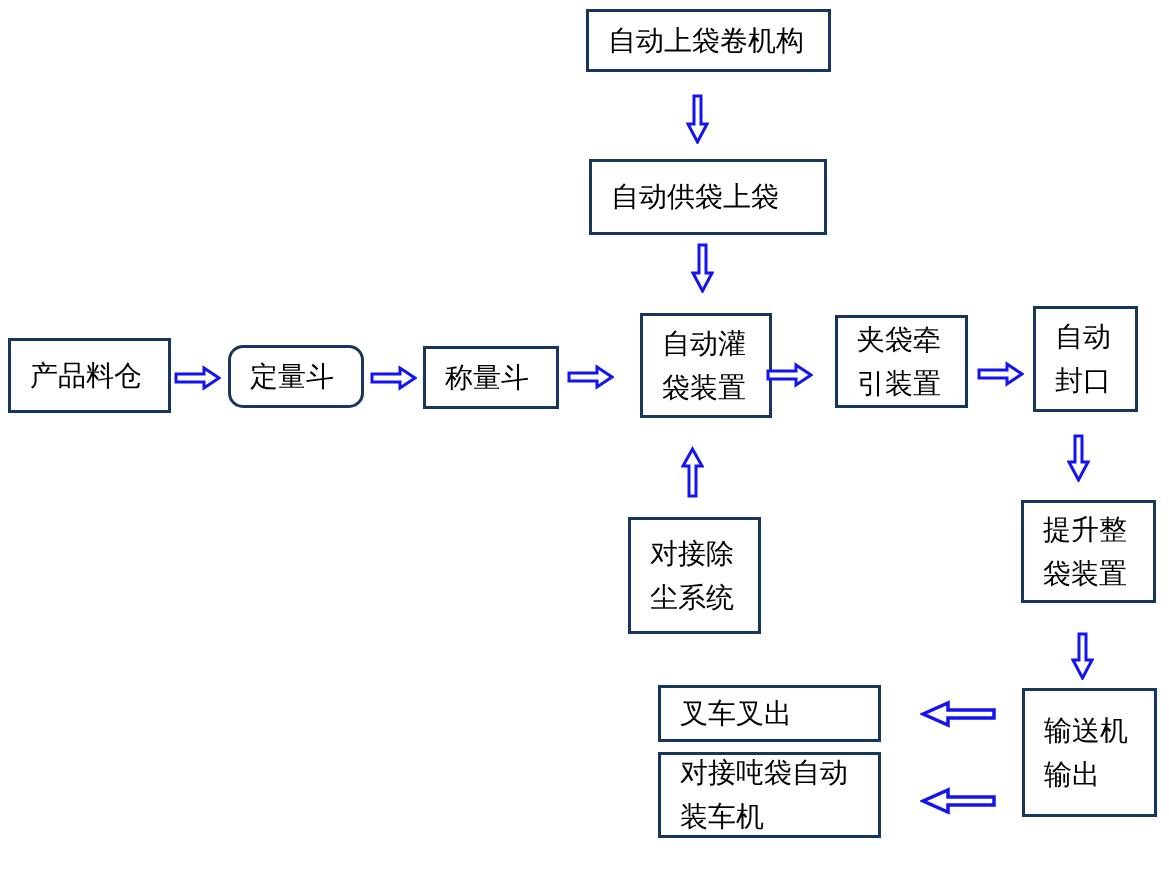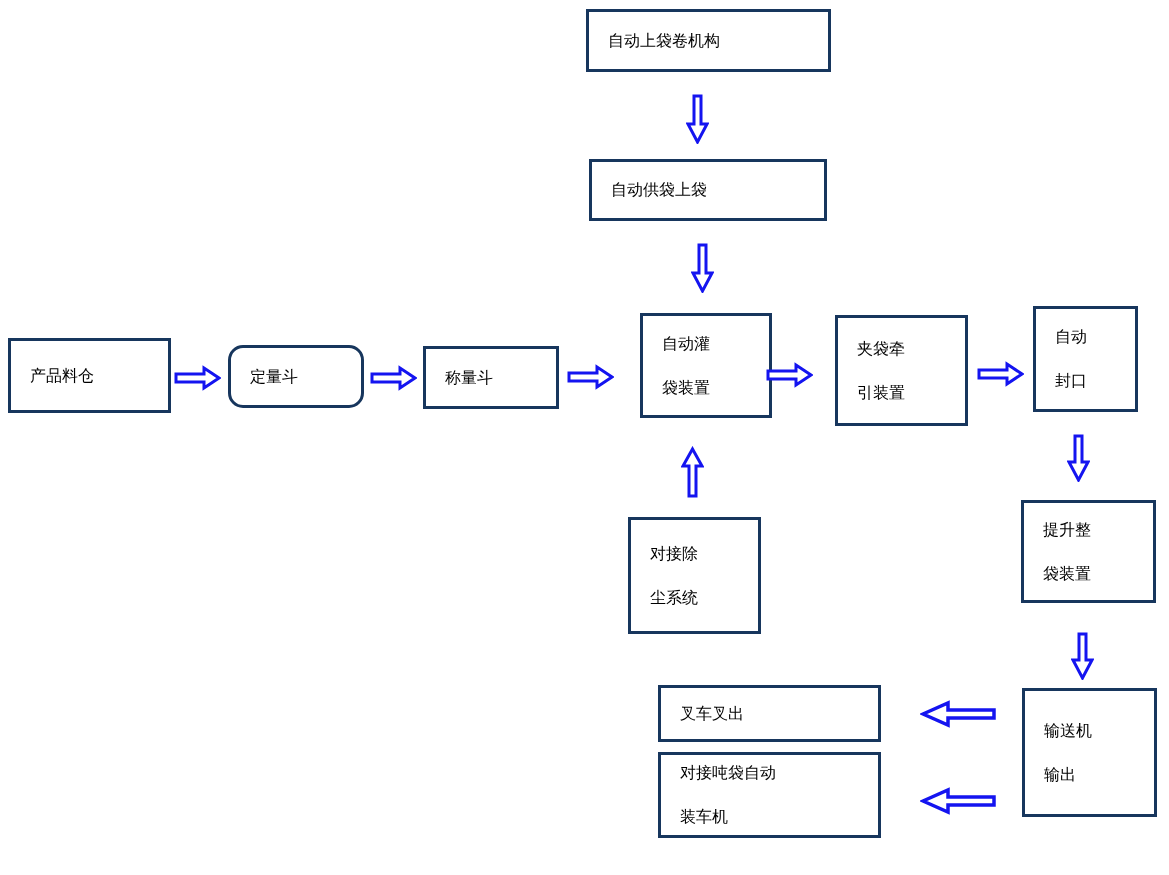--- a/index.html
+++ b/index.html
@@ -14,21 +14,21 @@
     background: #ffffff;
     font-family: "DejaVu Serif", "Liberation Serif", serif;
     overflow: hidden;
   }
   .node {
     position: absolute;
     box-sizing: border-box;
     border: 3px solid #17365d;
     background: #ffffff;
     color: #000000;
-    font-size: 16px;
+    font-size: 28px;
     display: flex;
     flex-direction: column;
     justify-content: center;
     align-items: flex-start;
     padding-left: 19px;
     padding-right: 18px;
   }
   .node .ln {
     display: block;
     line-height: 44px;
@@ -54,21 +54,21 @@
 <div class="canvas">
 
   <div class="node" style="left:586px; top:9px; width:245px; height:63px;">
     <span class="ln">自动上袋卷机构</span>
   </div>
 
   <svg class="arrow" style="left:686px; top:94px;" width="23" height="50" viewBox="0 0 23 50">
     <polygon points="8,2 15,2 15,30 21,30 11.5,48 2,30 8,30"></polygon>
   </svg>
 
-  <div class="node" style="left:589px; top:159px; width:238px; height:62px;">
+  <div class="node" style="left:589px; top:159px; width:238px; height:76px;">
     <span class="ln">自动供袋上袋</span>
   </div>
 
   <svg class="arrow" style="left:691px; top:243px;" width="23" height="50" viewBox="0 0 23 50">
     <polygon points="8,2 15,2 15,30 21,30 11.5,48 2,30 8,30"></polygon>
   </svg>
 
   <div class="node" style="left:8px; top:338px; width:163px; height:75px;">
     <span class="ln">产品料仓</span>
   </div>
@@ -95,21 +95,21 @@
 
   <div class="node" style="left:640px; top:313px; width:132px; height:105px;">
     <span class="ln">自动灌</span>
     <span class="ln">袋装置</span>
   </div>
 
   <svg class="arrow" style="left:766px; top:362px;" width="47" height="26" viewBox="0 0 47 26">
     <polygon points="2,9 30,9 30,3 45,13 30,23 30,17 2,17"></polygon>
   </svg>
 
-  <div class="node" style="left:835px; top:315px; width:133px; height:111px;">
+  <div class="node" style="left:835px; top:315px; width:133px; height:93px;">
     <span class="ln">夹袋牵</span>
     <span class="ln">引装置</span>
   </div>
 
   <svg class="arrow" style="left:977px; top:361px;" width="47" height="26" viewBox="0 0 47 26">
     <polygon points="2,9 30,9 30,3 45,13 30,23 30,17 2,17"></polygon>
   </svg>
 
   <div class="node" style="left:1033px; top:306px; width:105px; height:106px;">
     <span class="ln">自动</span>

